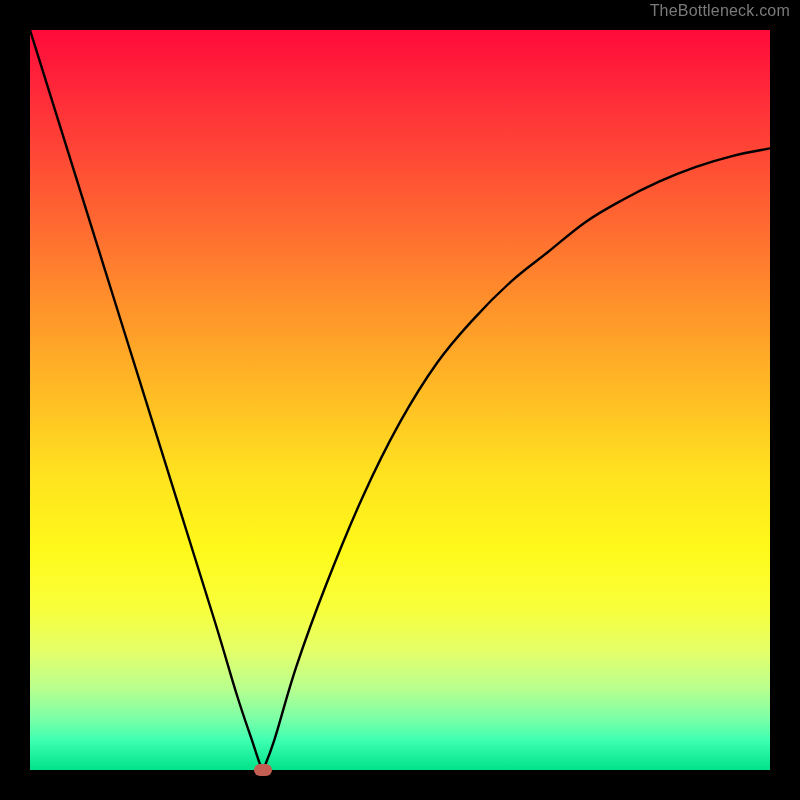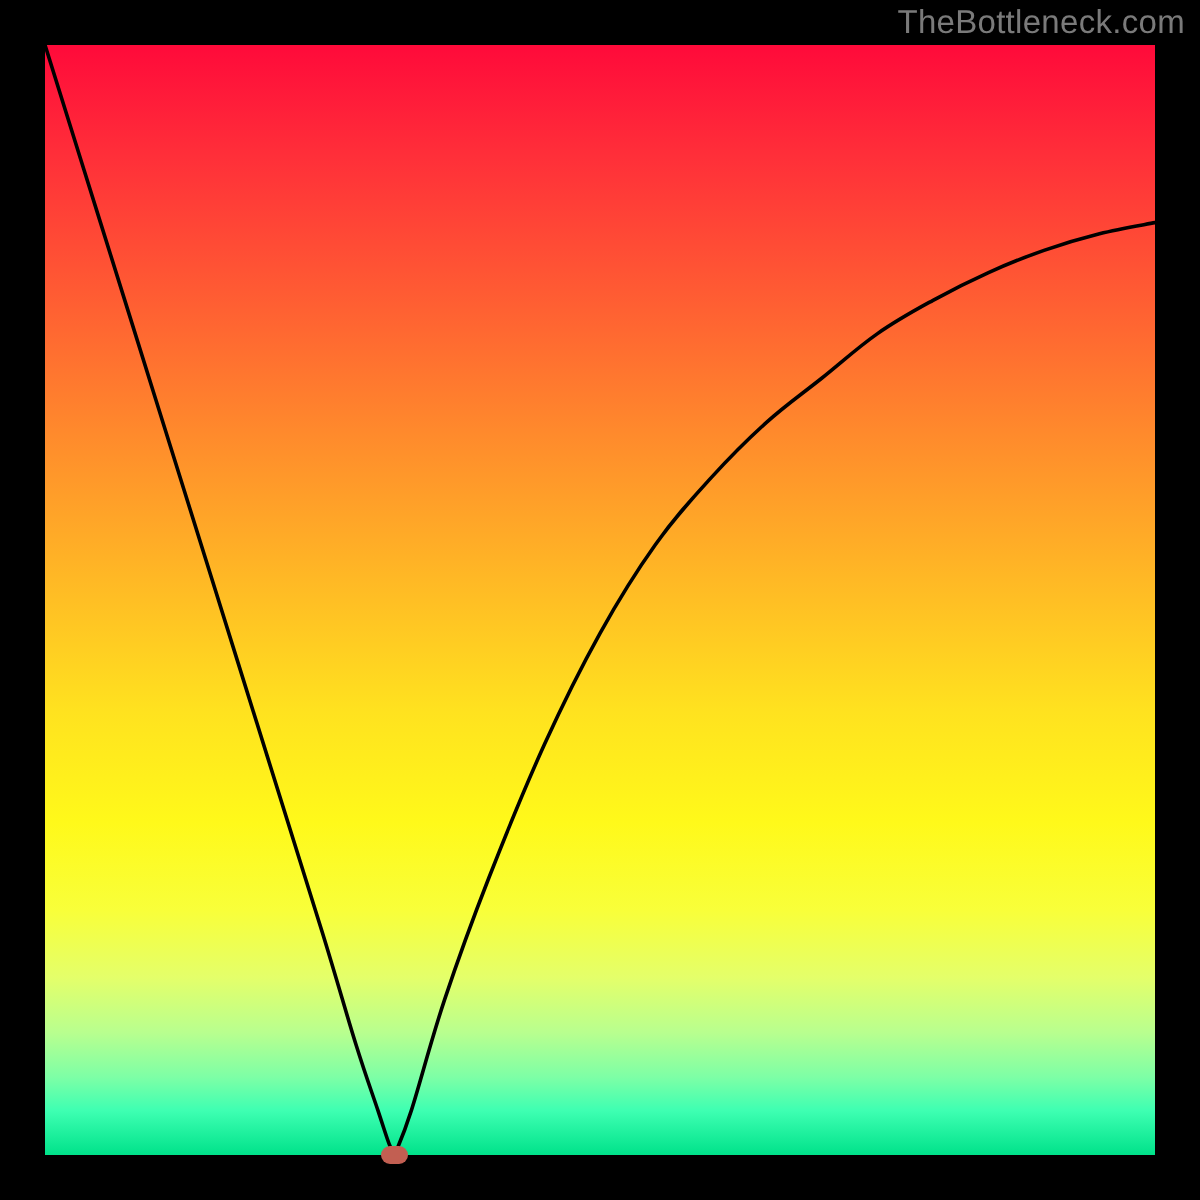--- a/index.html
+++ b/index.html
@@ -45,21 +45,21 @@
     left: 0;
     top: 0;
     width: 740px;
     height: 740px;
   }
   .watermark {
     position: absolute;
     top: 2px;
     right: 10px;
     color: #7a7a7a;
-    font-size: 22px;
+    font-size: 16px;
     font-weight: 500;
     letter-spacing: 0.2px;
     user-select: none;
   }
   .marker {
     position: absolute;
     width: 18px;
     height: 12px;
     background: #c25f52;
     border-radius: 6px / 6px;

